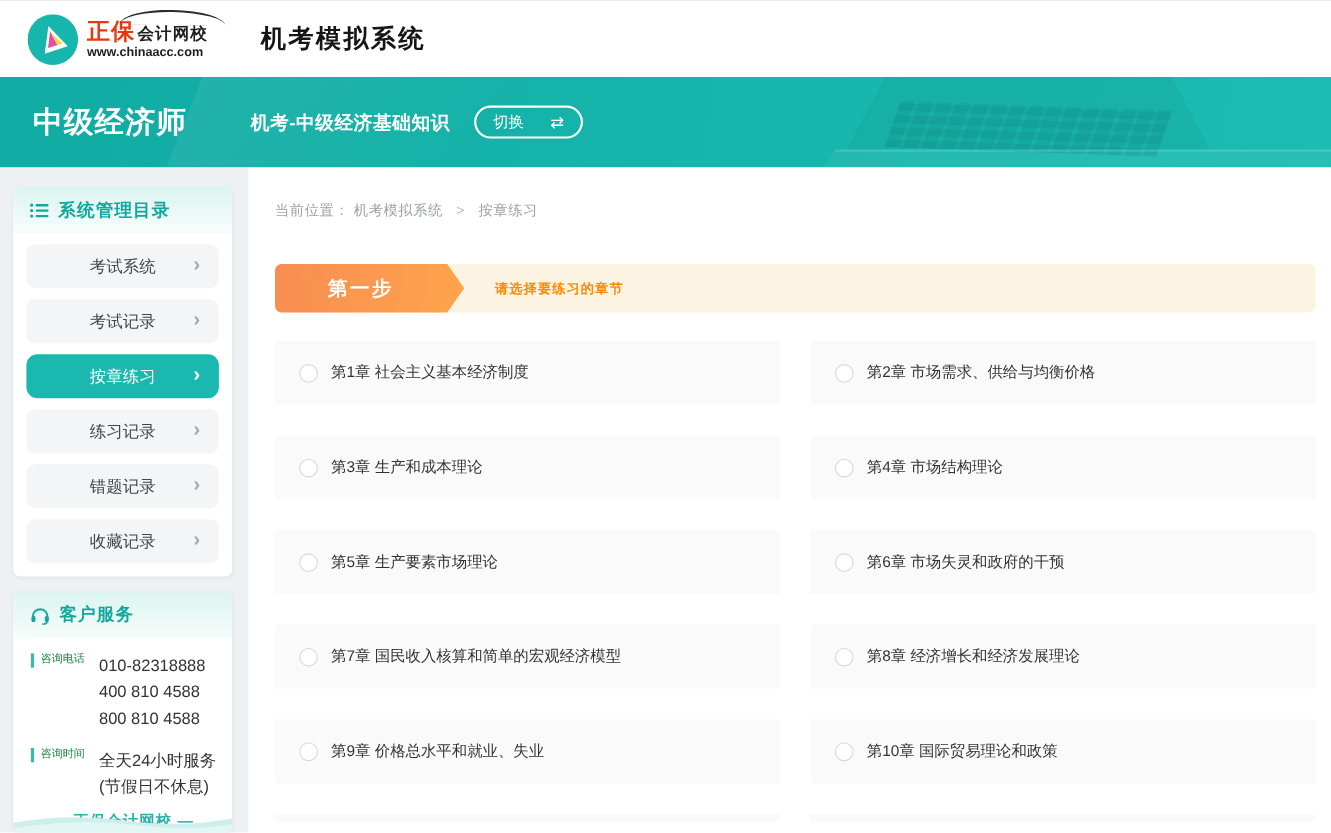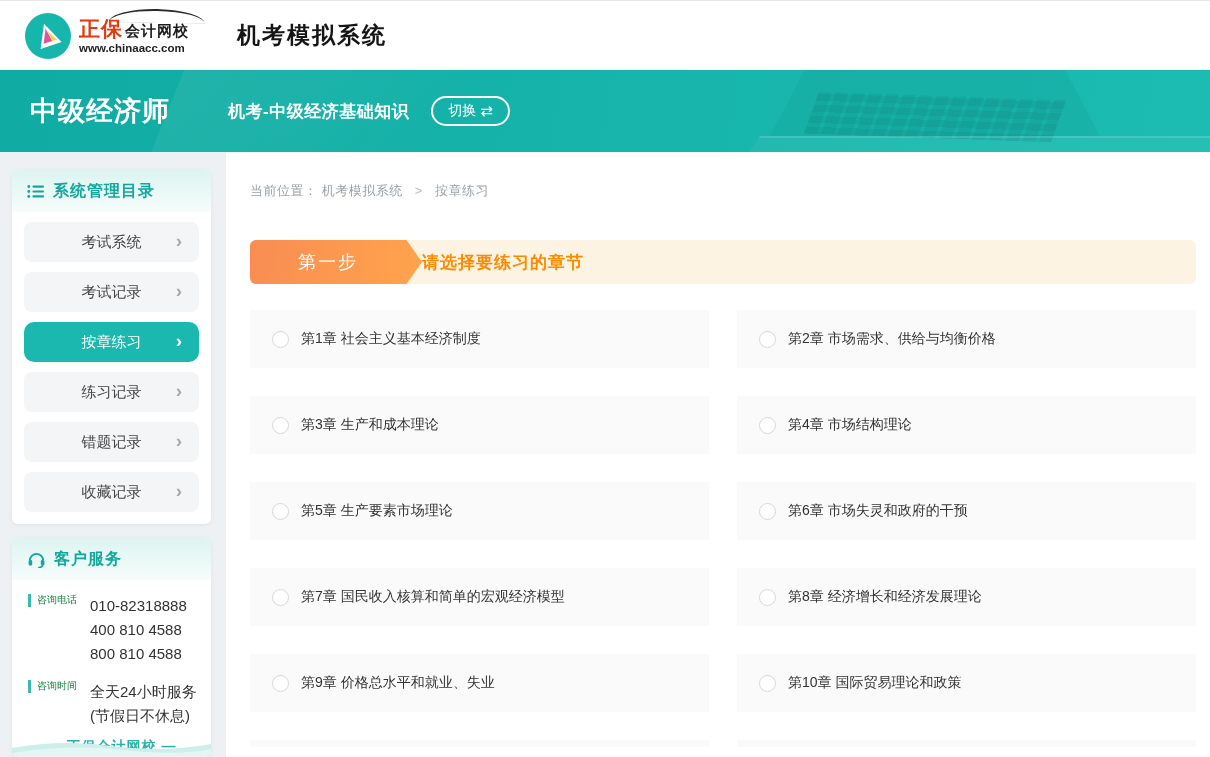--- a/index.html
+++ b/index.html
@@ -31,21 +31,21 @@
   .lt-keys { position:absolute; right:150px; top:26px; width:250px; height:42px; opacity:.55;
     transform:skewX(-18deg) rotate(2deg);
     background-image:repeating-linear-gradient(90deg,rgba(0,80,75,0.16) 0 13px,transparent 13px 17px),
                      repeating-linear-gradient(0deg,rgba(0,80,75,0.16) 0 7px,transparent 7px 11px);
     pointer-events:none; }
   .lt-base { position:absolute; right:6px; top:66px; width:460px; height:46px;
     transform:skewX(-35deg); background:rgba(255,255,255,0.05);
     border-top:2px solid rgba(255,255,255,0.14); pointer-events:none; }
   .exam-name { margin-left:30px; color:#fff; font-size:27px; font-weight:bold; letter-spacing:1px; z-index:2; }
   .subject { margin-left:58px; color:#fff; font-size:17px; font-weight:600; letter-spacing:.5px; z-index:2; }
-  .switch-btn { margin-left:22px; display:flex; align-items:center; gap:4px; z-index:2;
+  .switch-btn { margin-left:22px; display:flex; align-items:center; gap:24px; z-index:2;
     background:transparent; border:2px solid #fff; border-radius:17px; padding:4px 15px;
     color:#fff; font-size:14px; cursor:pointer; font-family:inherit; }
   .switch-btn .sw-icon { font-size:15px; line-height:1; font-family:"DejaVu Sans",sans-serif; }
 
   
   .page { display:flex; height:605px; }
   .sidebar-col { width:226px; background:#eef1f4; padding:18px 15px 0 12px; flex:none; }
   .side-card { background:#fff; border-radius:6px; box-shadow:0 1px 4px rgba(40,60,60,0.07); overflow:hidden; }
   .card-head { height:42px; display:flex; align-items:center; gap:8px; padding-left:15px;
     background:linear-gradient(180deg,#dcf4f0 0%,#f6fdfb 100%);
@@ -74,22 +74,22 @@
   .breadcrumb { margin-top:30px; font-size:13px; color:#9aa2aa; letter-spacing:.5px; }
   .breadcrumb .sep { margin:0 8px; color:#b8bec5; }
   .crumb-link { color:#9aa2aa; cursor:pointer; }
 
   .step-banner { margin-top:40px; height:44px; background:#fdf3e3; border-radius:6px;
     display:flex; align-items:center; overflow:hidden; }
   .step-arrow { width:172px; height:57px; flex:none;
     background:linear-gradient(100deg,#f88d53 0%,#ffa44b 100%);
     clip-path:polygon(0 0,calc(100% - 20px) 0,100% 50%,calc(100% - 20px) 100%,0 100%);
     border-radius:6px 0 0 6px; display:flex; align-items:center; justify-content:center;
-    padding-right:16px; color:#fff; font-size:18px; font-weight:normal; letter-spacing:2px; }
-  .step-text { color:#ff8a00; font-size:17px; font-weight:bold; letter-spacing:1px; }
+    padding-right:16px; color:#fff; font-size:18px; font-weight:bold; letter-spacing:2px; }
+  .step-text { margin-left:28px; color:#ff8a00; font-size:12px; font-weight:bold; letter-spacing:1px; }
 
   .chapters { margin-top:26px; display:grid; grid-template-columns:1fr 1fr;
     column-gap:18px; row-gap:22px;gap:28px; }
   .chapter-item { height:58px; background:#fafafa; display:flex; align-items:center;
     padding-left:22px; cursor:pointer; }
   .radio { width:17px; height:17px; border:1px solid #d8d8d8; border-radius:50%;
     background:#fff; flex:none; }
   .chapter-label { margin-left:12px; font-size:14px; color:#333; }
   .chapter-partial { height:7px; background:#fafafa; }
 

